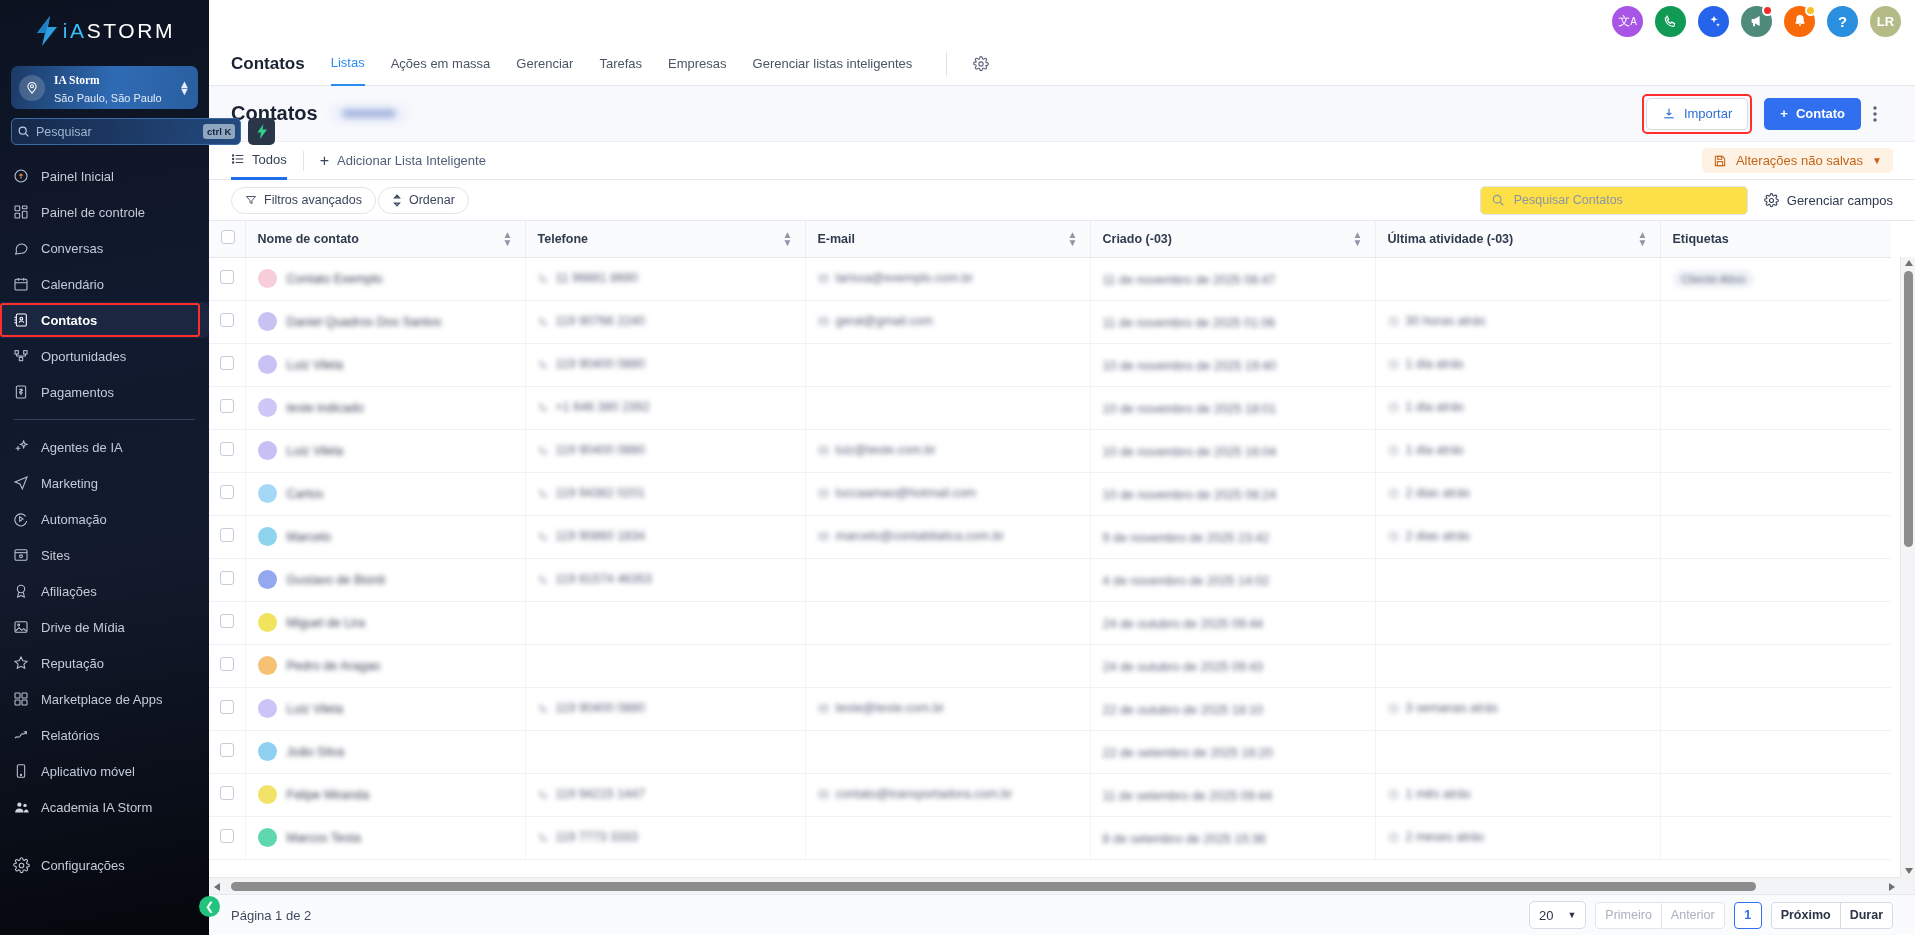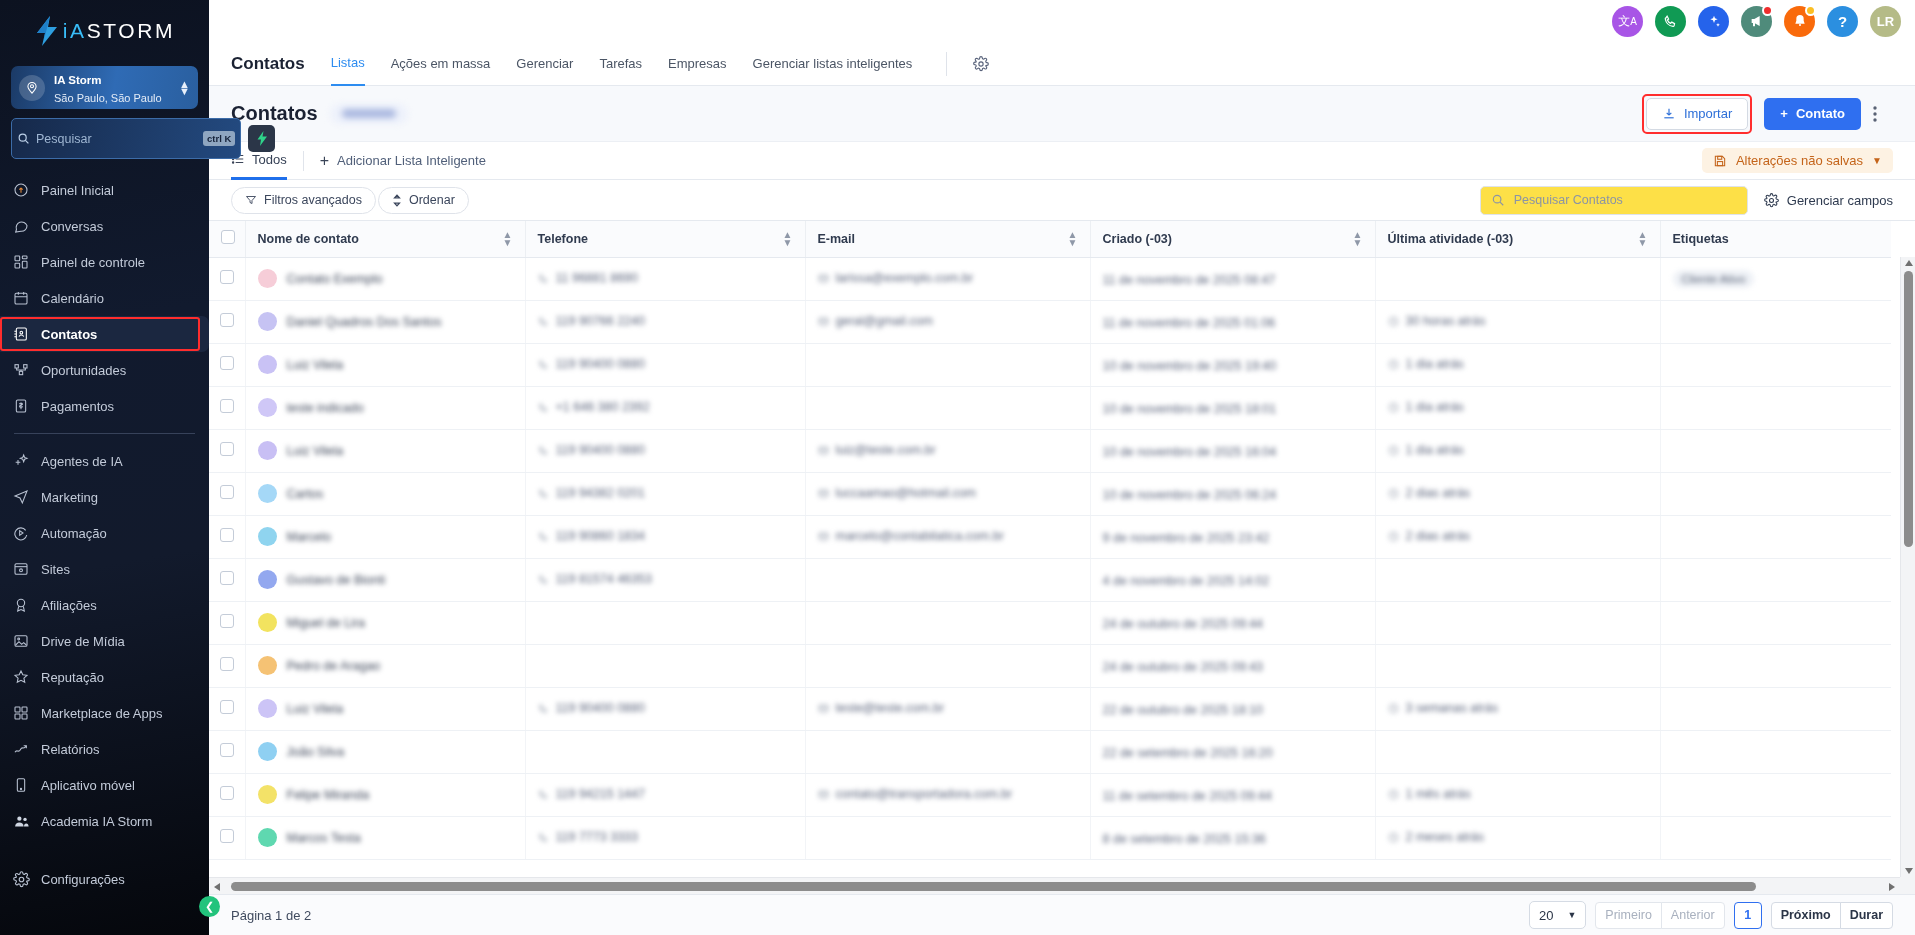--- a/index.html
+++ b/index.html
@@ -26,27 +26,27 @@
   .loc-card {
     margin: 4px 11px 0 11px; height: 43px; border-radius: 7px;
     background: linear-gradient(100deg,#1b3a66 0%,#2f6bb5 55%,#2a5f9f 100%);
     display: flex; align-items: center; padding: 0 8px; gap: 9px; cursor: pointer;
   }
   .loc-ico {
     width: 26px; height: 26px; border-radius: 50%; background: rgba(255,255,255,.18);
     display: flex; align-items: center; justify-content: center; flex: 0 0 26px;
   }
   .loc-txt { flex: 1; min-width: 0; line-height: 1.12; }
-  .loc-name { font-size: 11.5px; font-weight: bold; color: #fff; white-space: nowrap; overflow: hidden; }
+  .loc-name { font-size: 11.5px; font-weight: bold; color: #fff; white-space: nowrap; overflow: hidden; font-family: Liberation Serif, serif; }
   .loc-sub  { font-size: 11px; color: #e4ecf7; white-space: nowrap; overflow: hidden; }
   .loc-chev { color: #e8f0fb; font-size: 11px; line-height: 7px; text-align: center; }
 
   .search-row { display: flex; gap: 7px; padding: 9px 11px 0 11px; align-items: center; }
   .search-box {
-    flex: 1; height: 41px; border-radius: 5px;
+    flex: 1; height: 27px; border-radius: 5px;
     background: linear-gradient(100deg,#16294a 0%,#234a80 100%);
     border: 1px solid #3c6ca8; display: flex; align-items: center; padding: 0 5px; gap: 6px;
   }
   .search-box input {
     flex: 1; background: transparent; border: 0; outline: none;
     color: #cfe0f4; font-size: 12.5px; font-family: inherit; min-width: 0;
   }
   .search-box input::placeholder { color: #9fb6d2; }
   .kbd {
     background: #8fa6c0; color: #16233a; font-size: 9.5px; font-weight: bold;
@@ -260,36 +260,36 @@
               <circle cx="12" cy="12" r="9"></circle>
               <path d="M12 16v-7m0 0-2.5 2.5M12 9l2.5 2.5" stroke="#e08a3c"></path>
             </svg>
         </span>
         <span>Painel Inicial</span>
       </div>
 
       <div class="nav-item">
         <span class="ni">
           <svg width="16" height="16" viewBox="0 0 24 24" fill="none" stroke="#b9c2d2" stroke-width="1.6">
-              <path d="M21 11.5a8.4 8.4 0 0 1-9 8.4L4 21l1.2-3.7A8.4 8.4 0 1 1 21 11.5z"></path>
-            </svg>
-        </span>
-        <span>Conversas</span>
-      </div>
-
-      <div class="nav-item">
-        <span class="ni">
-          <svg width="16" height="16" viewBox="0 0 24 24" fill="none" stroke="#b9c2d2" stroke-width="1.6">
               <rect x="3" y="3" width="7" height="7" rx="1"></rect>
               <rect x="14" y="3" width="7" height="4" rx="1"></rect>
               <rect x="14" y="11" width="7" height="10" rx="1"></rect>
               <rect x="3" y="14" width="7" height="7" rx="1"></rect>
             </svg>
         </span>
         <span>Painel de controle</span>
+      </div>
+
+      <div class="nav-item">
+        <span class="ni">
+          <svg width="16" height="16" viewBox="0 0 24 24" fill="none" stroke="#b9c2d2" stroke-width="1.6">
+              <path d="M21 11.5a8.4 8.4 0 0 1-9 8.4L4 21l1.2-3.7A8.4 8.4 0 1 1 21 11.5z"></path>
+            </svg>
+        </span>
+        <span>Conversas</span>
       </div>
 
       <div class="nav-item">
         <span class="ni">
           <svg width="16" height="16" viewBox="0 0 24 24" fill="none" stroke="#b9c2d2" stroke-width="1.6">
               <rect x="3" y="5" width="18" height="16" rx="2"></rect>
               <path d="M3 10h18M8 3v4M16 3v4"></path>
             </svg>
         </span>
         <span>Calendário</span>

